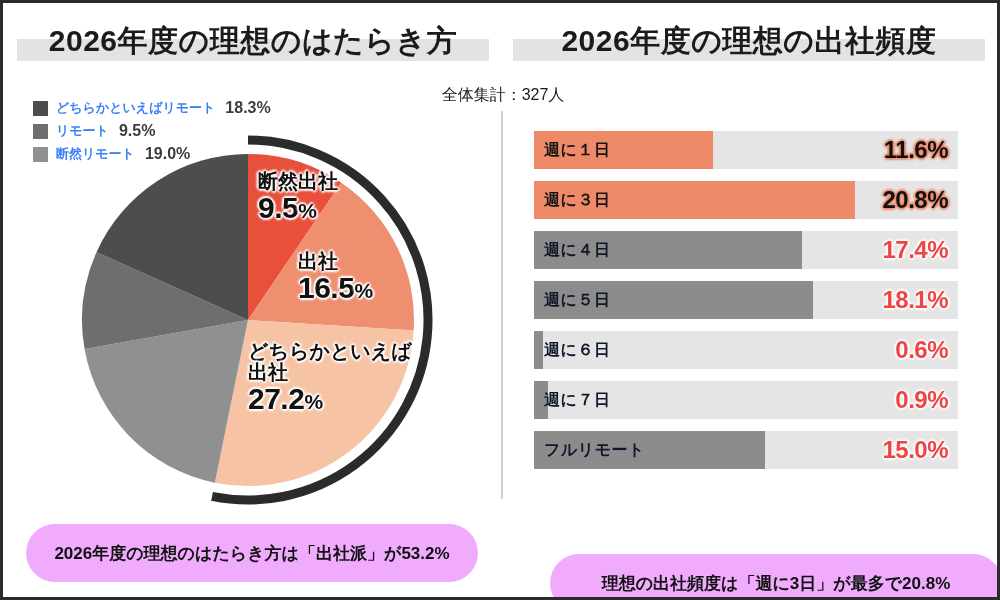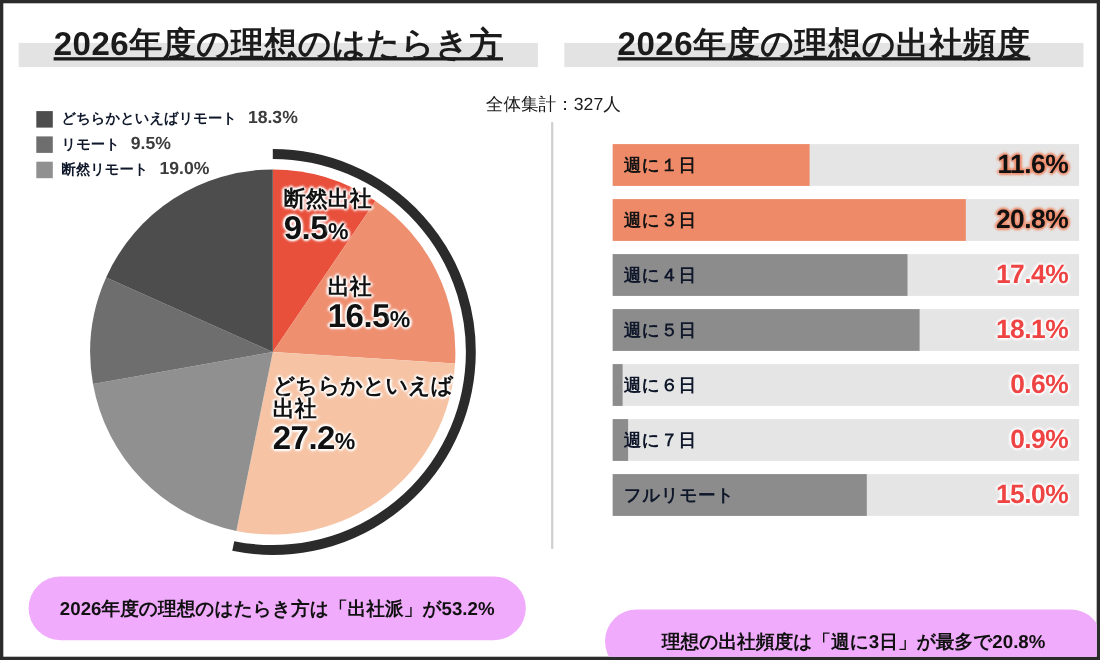--- a/index.html
+++ b/index.html
@@ -29,21 +29,20 @@
   }
   .title-text{
     position:relative;
     text-align:center;
     font-size:30px;
     font-weight:bold;
     color:#1b1b1b;
     letter-spacing:0.5px;
     line-height:44px;
     white-space:nowrap;
-    text-decoration:underline;
   }
 
   
   .divider{
     position:absolute;left:498px;top:108px;
     width:2px;height:388px;background:#cfcfcf;
   }
 
   
   .total-count{
@@ -56,21 +55,21 @@
   
   .legend{position:absolute;left:30px;top:95px;}
   .legend-item{
     display:flex;align-items:center;height:20px;margin-bottom:3px;
     white-space:nowrap;
   }
   .legend-swatch{
     width:15px;height:15px;margin-right:8px;flex:0 0 auto;
   }
   .legend-label{
-    font-size:13px;font-weight:bold;color:#0f172a;
+    font-size:13px;font-weight:bold;color:#3b82f6;
     -webkit-text-stroke:2.5px #fff;
     paint-order:stroke fill;
   }
   .legend-val{
     font-size:16px;font-weight:bold;color:#3c3c3c;margin-left:10px;
     -webkit-text-stroke:2.5px #fff;
     paint-order:stroke fill;
   }
 
   
@@ -88,21 +87,21 @@
       0 2px 2px rgba(255,255,255,.95),0 -2px 2px rgba(255,255,255,.95),
       1px 1px 2px rgba(255,255,255,.95),-1px -1px 2px rgba(255,255,255,.95);
   }
 
   
   #lbl-dangen{left:200px;top:38px;}
   #lbl-shussha{left:240px;top:118px;}
   #lbl-dochira{left:190px;top:208px;}
 
   
-  .bars{position:absolute;left:554px;top:128px;width:424px;}
+  .bars{position:absolute;left:531px;top:128px;width:424px;}
   .bar-row{position:relative;height:38px;margin-bottom:12px;}
   .bar-track{
     position:absolute;left:0;top:0;right:0;height:38px;
     background:#e5e5e5;
   }
   .bar-fill{
     position:absolute;left:0;top:0;height:38px;
   }
   .bar-label{
     position:absolute;left:10px;top:0;height:38px;

